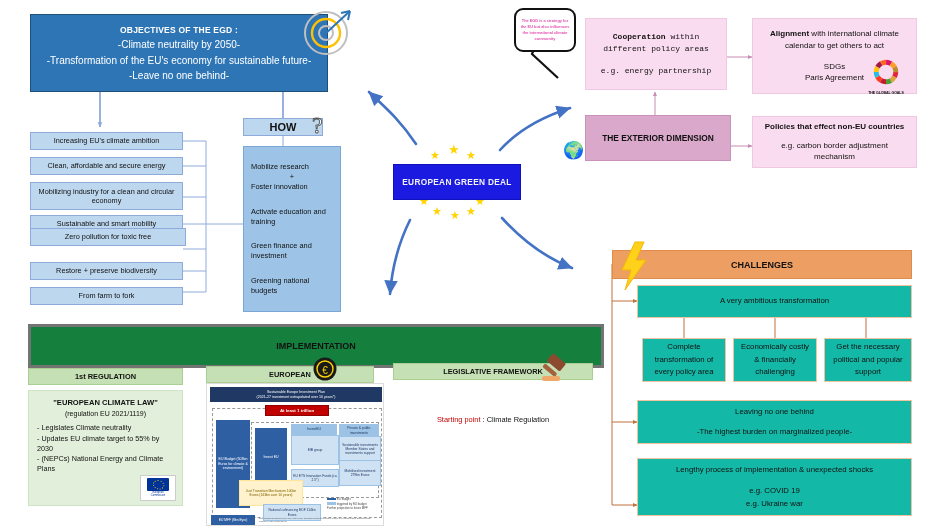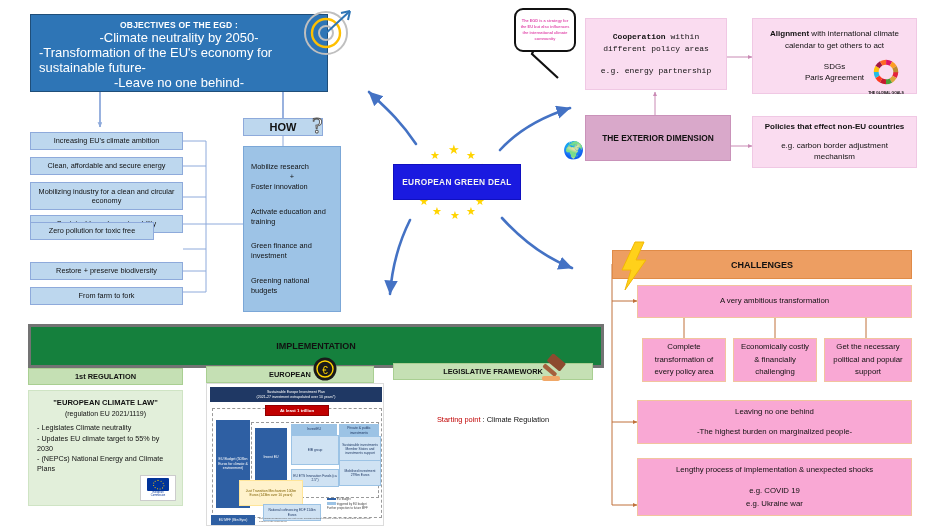--- a/index.html
+++ b/index.html
@@ -16,21 +16,21 @@
   .ctr{display:flex;align-items:center;justify-content:center;text-align:center;}
 
   
   .objectives{
     left:30px;top:14px;width:298px;height:78px;
     background:#2e75b6;border:1px solid #1f4e79;
     color:#ffffff;padding:5px 8px;
     display:flex;flex-direction:column;align-items:center;justify-content:space-evenly;
   }
   .objectives .t{font-size:8.5px;font-weight:bold;letter-spacing:.2px;}
-  .objectives .l{font-size:13px;}
+  .objectives .l{font-size:10px;}
 
   
   .bluebox{
     background:#bdd7ee;border:1px solid #8eaadb;
     font-size:7.3px;color:#111;
     display:flex;align-items:center;justify-content:center;text-align:center;
     padding:2px 5px;line-height:1.25;
   }
   .howhdr{
     background:#bdd7ee;border:1px solid #8eaadb;
@@ -74,21 +74,21 @@
     padding:2px 4px;z-index:6;
   }
 
   
   .chhdr{
     left:612px;top:250px;width:300px;height:29px;
     background:#ed9e62;border:1px solid #e08b47;
     font-size:9px;font-weight:bold;color:#111;
   }
   .orange{
-    background:#f9a8d4;border:1px solid #f2c49e;
+    background:#14b8a6;border:1px solid #f2c49e;
     font-size:7.8px;color:#111;line-height:1.6;
     display:flex;flex-direction:column;align-items:center;justify-content:center;
     text-align:center;padding:0 6px;
   }
 
   
   .implhdr{
     left:28px;top:324px;width:576px;height:44px;
     background:#15803d;border:3px solid #737373;
     font-size:9px;font-weight:bold;color:#111;
@@ -219,21 +219,21 @@
     </div>
   <div class="abs bluebox" style="left:30px;top:157px;width:153px;height:18px;">
       <span>Clean, affordable and secure energy</span>
     </div>
   <div class="abs bluebox" style="left:30px;top:182px;width:153px;height:28px;">
       <span>Mobilizing industry for a clean and circular economy</span>
     </div>
   <div class="abs bluebox" style="left:30px;top:215px;width:153px;height:18px;">
       <span>Sustainable and smart mobility</span>
     </div>
-  <div class="abs bluebox" style="left:30px;top:222px;width:124px;height:18px;">
+  <div class="abs bluebox" style="left:30px;top:228px;width:156px;height:18px;">
       <span>Zero pollution for toxic free</span>
     </div>
   <div class="abs bluebox" style="left:30px;top:262px;width:153px;height:18px;">
       <span>Restore + preserve biodiversity</span>
     </div>
   <div class="abs bluebox" style="left:30px;top:287px;width:153px;height:18px;">
       <span>From farm to fork</span>
     </div>
 
   <div class="abs howhdr ctr" style="left:243px;top:118px;width:80px;height:18px;">

